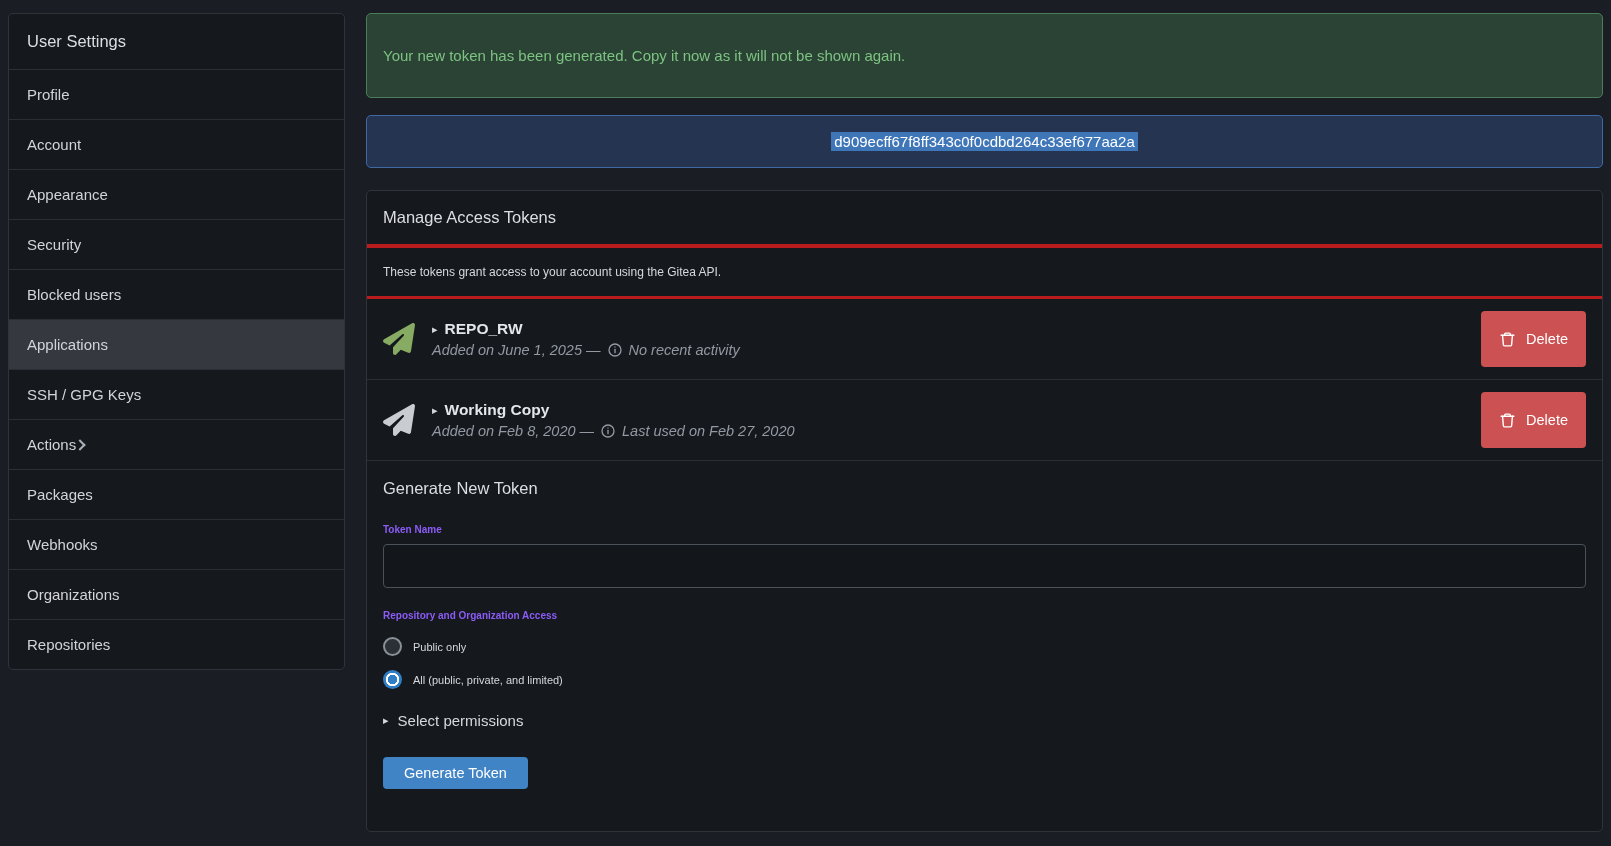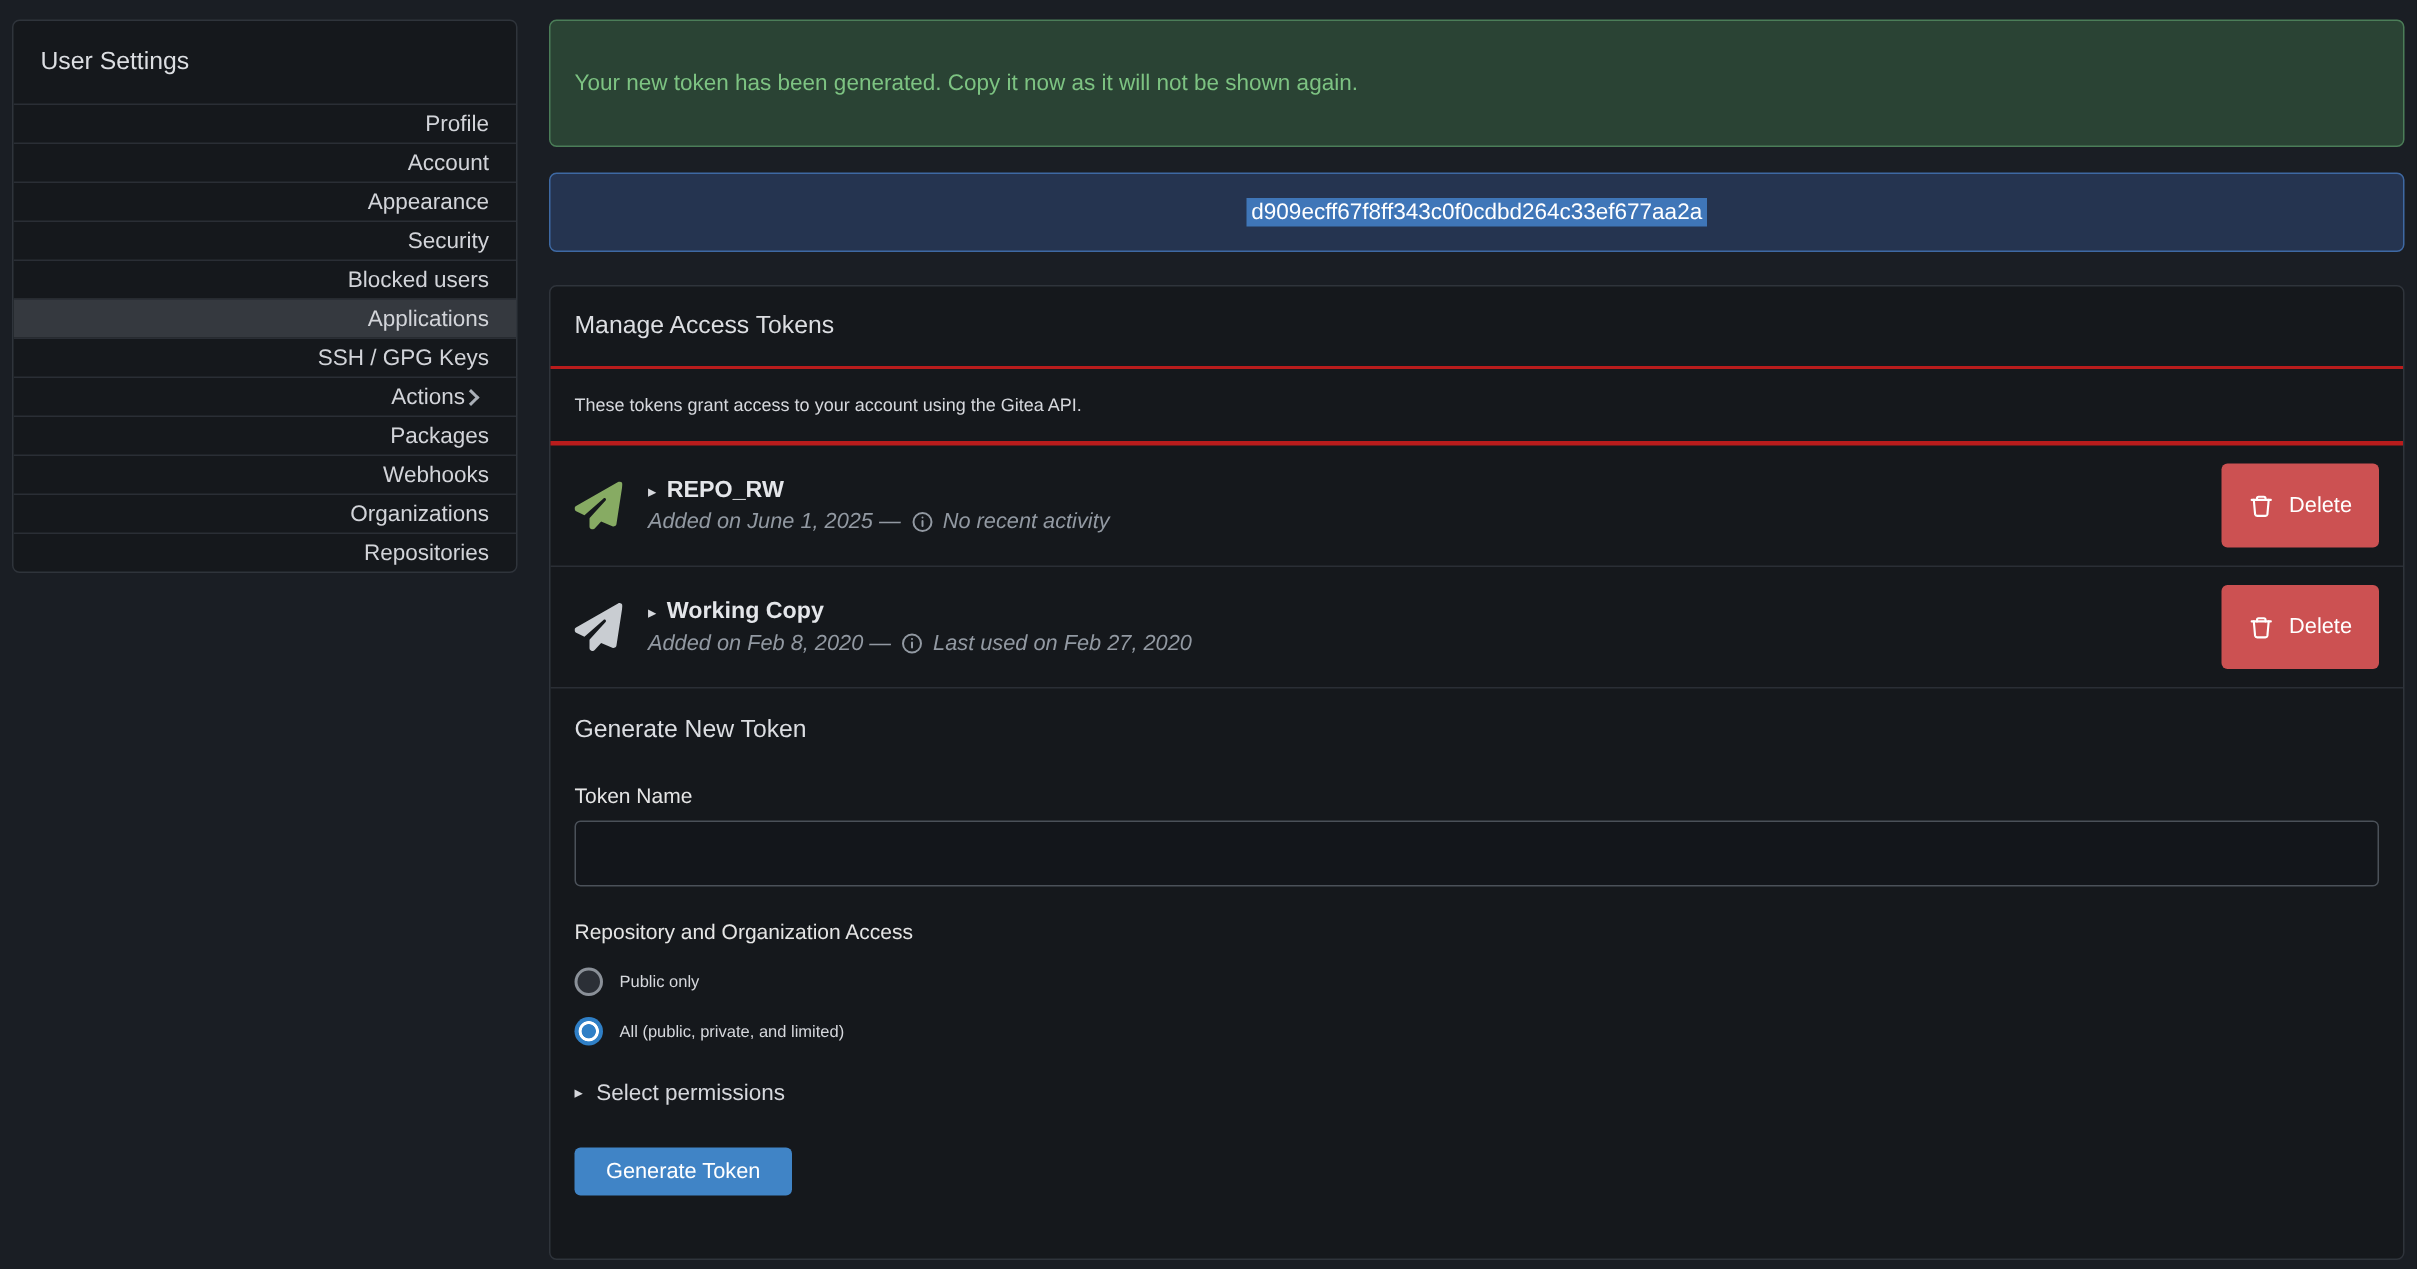--- a/index.html
+++ b/index.html
@@ -13,23 +13,23 @@
   }
   .layout { display:flex; align-items:flex-start; padding:13px 8px 0 8px; gap:21px; }
 
   
   .sidebar {
     width:337px; background:#15181c;
     border:1px solid #2f343b; border-radius:5px; overflow:hidden; flex-shrink:0;
   }
   .sidebar-title { padding:18px; font-size:16.5px; color:#dcdee2; }
   .side-item {
-    padding:4px 18px; font-size:15px; color:#d2d4d9;
+    padding:16px 18px; font-size:15px; color:#d2d4d9;
     border-top:1px solid #2a2e35; cursor:pointer;
-    display:flex; align-items:center; justify-content:flex-end;
+    display:flex; align-items:center; justify-content:flex-start;
   }
   .side-item.active { background:#35393f; }
   .chev-right {
     width:8px; height:8px; border-top:2px solid #aab0b8; border-right:2px solid #aab0b8;
     transform:rotate(45deg); margin-right:8px;
   }
 
   
   .main { flex:1; min-width:0; display:flex; flex-direction:column; }
 
@@ -39,21 +39,21 @@
     margin-bottom:17px;
   }
 
   .token-box {
     background:#253450; border:1px solid #3e69a3; border-radius:5px;
     text-align:center; padding:17px 16px; margin-bottom:22px; font-size:15px;
   }
   .token-selected { background:#3f76b8; color:#ffffff; padding:1px 3px; }
 
   .panel { background:#15181c; border:1px solid #2f343b; border-radius:5px; }
-  .panel-header { padding:17px 16px; font-size:16.5px; color:#dcdee2; border-bottom:2px solid #b91c1c; }
+  .panel-header { padding:17px 16px; font-size:16.5px; color:#dcdee2; border-bottom:4px solid #b91c1c; }
   .panel-desc  { padding:17px 16px; font-size:12px; border-bottom:3px solid #b91c1c; }
 
   .token-row {
     display:flex; align-items:center; padding:12px 16px;
     border-bottom:1px solid #2a2e35;
   }
   .plane-wrap { width:34px; margin-right:15px; display:flex; align-items:center; }
   .token-info { flex:1; min-width:0; }
   .token-name { font-size:15.5px; font-weight:bold; color:#e4e6ea; display:flex; align-items:center; gap:7px; }
   .tri { font-size:11px; color:#d6d8dd; font-weight:normal; }
@@ -63,21 +63,21 @@
   }
   .info-icon { display:inline-flex; flex-shrink:0; }
   .delete-btn {
     margin-left:auto; background:#cc5152; color:#fff; border:none; border-radius:4px;
     padding:0 18px; height:56px; font-size:14.5px; display:flex; align-items:center; gap:10px;
     cursor:pointer; font-family:inherit;
   }
 
   .form-section { padding:18px 16px 42px 16px; }
   .form-title { font-size:16.5px; color:#dcdee2; margin-bottom:26px; font-weight:normal; }
-  .field-label { font-size:14px; color:#e5e5e5; margin-bottom:9px; display:block; }
+  .field-label { font-size:10px; color:#8b5cf6; margin-bottom:9px; display:block;font-weight:bold; }
   .text-input {
     width:100%; height:44px; background:#13161b; border:1px solid #4b5159; border-radius:4px;
     color:#d6d8dd; font-size:15px; padding:0 12px; font-family:inherit;
   }
   .access-label { margin-top:22px; }
   .radio-row { display:flex; align-items:center; gap:11px; padding:7px 0; font-size:11px; cursor:pointer; }
   .radio { width:19px; height:19px; border-radius:50%; flex-shrink:0; }
   .radio.unchecked { background:#2b2f36; border:2px solid #8a9098; }
   .radio.checked {
     background:radial-gradient(circle at center, #2f7fc6 0 4.5px, #ffffff 5px 6.5px, #2f7fc6 7px);

